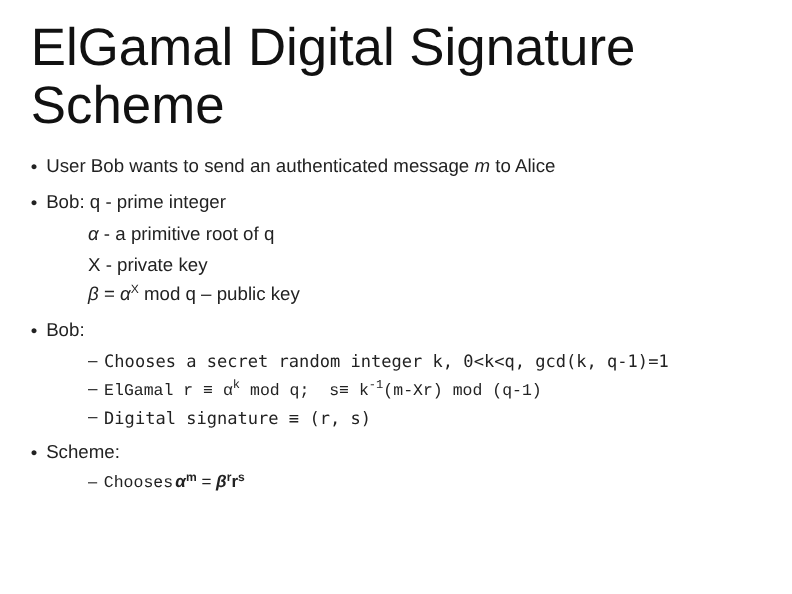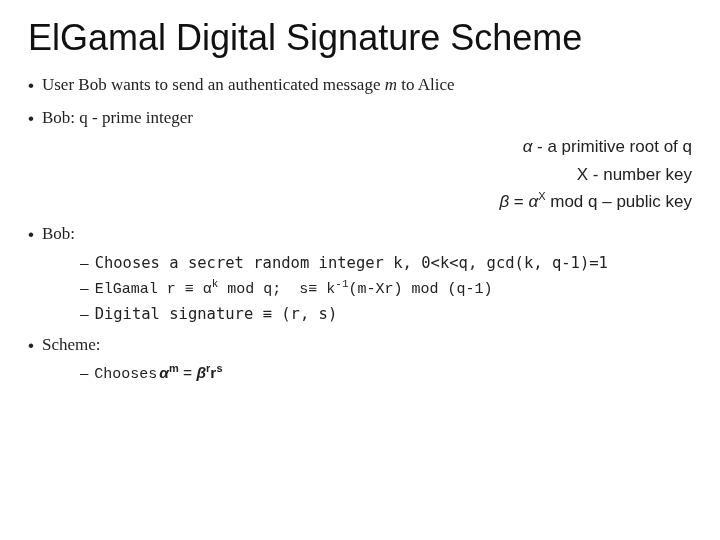--- a/index.html
+++ b/index.html
@@ -7,21 +7,21 @@
       width: 720px;
       height: 540px;
       background: #ffffff;
       font-family: Arial, Helvetica, sans-serif;
       color: #222222;
       padding: 18px 28px 18px 28px;
       overflow: hidden;
     }
 
     h1.main-title {
-      font-size: 36px;
+      font-size: 48px;
       font-weight: normal;
       color: #111111;
       margin-bottom: 14px;
       line-height: 1.1;
     }
 
     .content {
       font-size: 17px;
       line-height: 1.55;
     }
@@ -38,33 +38,31 @@
 
     .bullet-dot {
       font-size: 17px;
       margin-right: 8px;
       flex-shrink: 0;
       margin-top: 1px;
     }
 
     .bullet-text {
       flex: 1;
-      font-family: Liberation Serif, serif;
     }
 
     .indent-block {
       margin-left: 52px;
       margin-top: 2px;
       margin-bottom: 4px;
     }
 
     .indent-line {
       display: block;
       margin-bottom: 1px;
-      text-align: right;
     }
 
     .dash-block {
       margin-left: 52px;
       margin-top: 2px;
       margin-bottom: 4px;
       font-size: 15.5px;
       font-family: monospace;
     }
 
@@ -143,21 +141,21 @@
       <span class="bullet-dot">•</span>
       <span class="bullet-text">
         Bob: q - prime integer
       </span>
     </div>
     <div class="indent-block">
       <span class="indent-line">
         <span class="greek-alpha">α</span> - a primitive root of q
       </span>
       <span class="indent-line">
-        X - number key
+        X - private key
       </span>
       <span class="indent-line">
         <span class="greek-beta">β</span> = <span class="greek-alpha">α</span><sup>X</sup> mod q – public key
       </span>
     </div>
   </div>
 
   <div class="bullet-section">
     <div class="bullet-top">
       <span class="bullet-dot">•</span>

